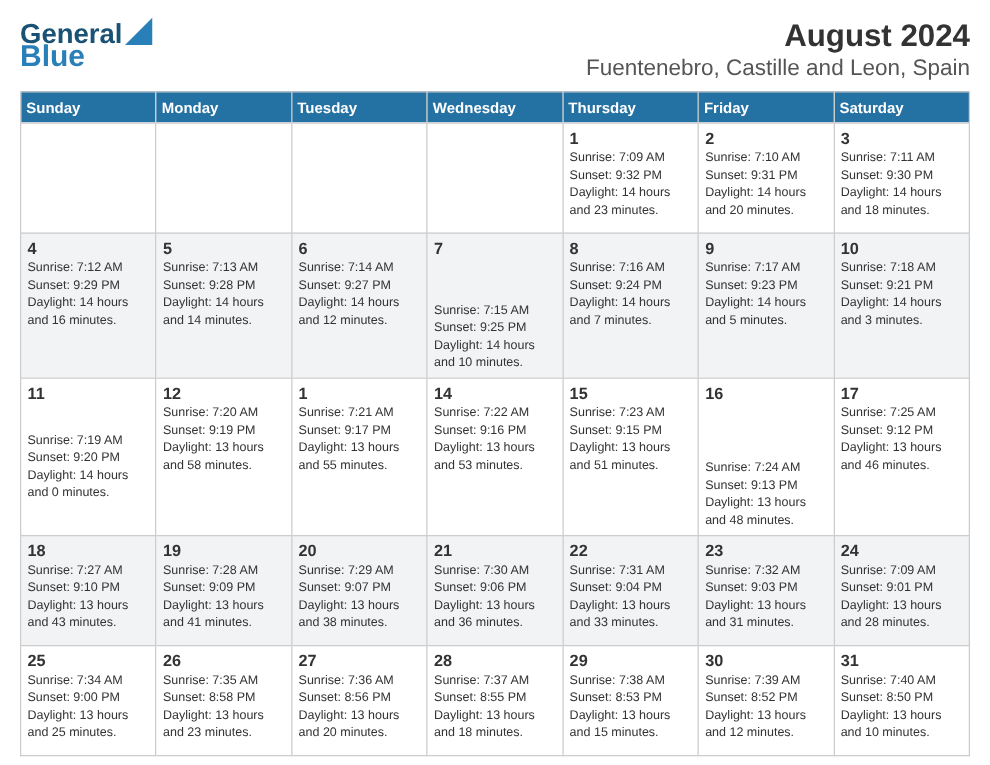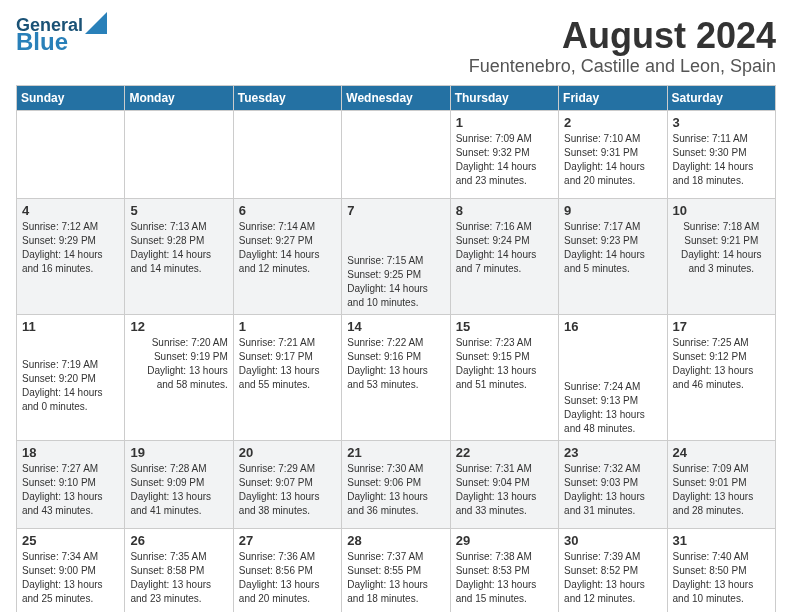--- a/index.html
+++ b/index.html
@@ -15,30 +15,30 @@
       justify-content: space-between;
       align-items: flex-start;
       margin-bottom: 8px;
     }
     .logo {
       display: flex;
       flex-direction: column;
       align-items: flex-start;
     }
     .logo-text {
-      font-size: 18px;
+      font-size: 22px;
       font-weight: bold;
       color: #1a5276;
       line-height: 1;
     }
     .title-block {
       text-align: right;
     }
     .month-year {
-      font-size: 36px;
+      font-size: 25px;
       font-weight: bold;
       color: #333;
       line-height: 1.1;
     }
     .location {
       font-size: 18px;
       color: #555;
     }
     table {
       width: 100%;
@@ -180,37 +180,37 @@
         </td>
         <td>
           <span class="day-num">9</span>
           <div class="cell-content" style="white-space: pre-line;">Sunrise: 7:17 AM
 Sunset: 9:23 PM
 Daylight: 14 hours
 and 5 minutes.</div>
         </td>
         <td>
           <span class="day-num">10</span>
-          <div class="cell-content" style="white-space: pre-line; text-align: center;">Sunrise: 7:18 AM
+          <div class="cell-content" style="white-space: pre-line;">Sunrise: 7:18 AM
 Sunset: 9:21 PM
 Daylight: 14 hours
 and 3 minutes.</div>
         </td>
       </tr>
       <tr>
         <td>
           <span class="day-num">11</span>
           <div class="cell-content" style="white-space: pre-line; margin-top: 24px;">Sunrise: 7:19 AM
 Sunset: 9:20 PM
 Daylight: 14 hours
 and 0 minutes.</div>
         </td>
         <td>
           <span class="day-num">12</span>
-          <div class="cell-content" style="white-space: pre-line; text-align: right;">Sunrise: 7:20 AM
+          <div class="cell-content" style="white-space: pre-line;">Sunrise: 7:20 AM
 Sunset: 9:19 PM
 Daylight: 13 hours
 and 58 minutes.</div>
         </td>
         <td>
           <span class="day-num">1</span>
           <div class="cell-content" style="white-space: pre-line;">Sunrise: 7:21 AM
 Sunset: 9:17 PM
 Daylight: 13 hours
 and 55 minutes.</div>

